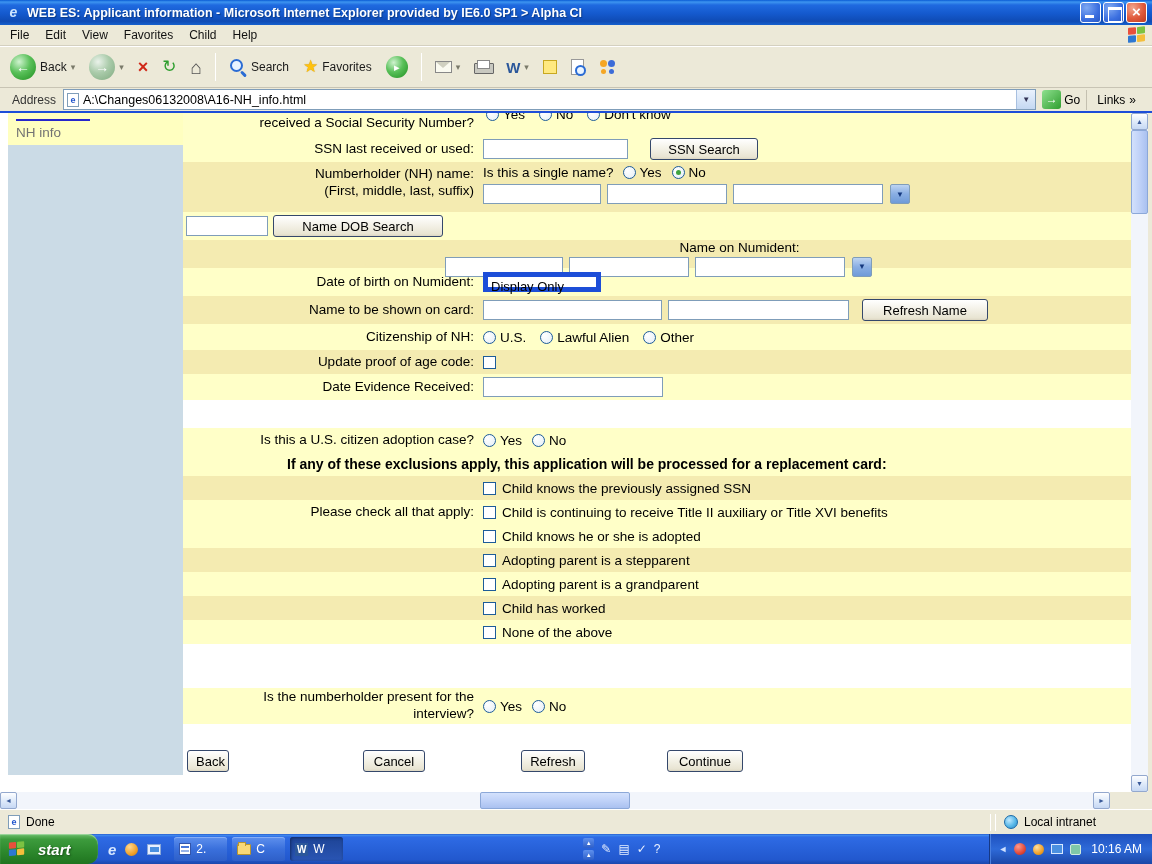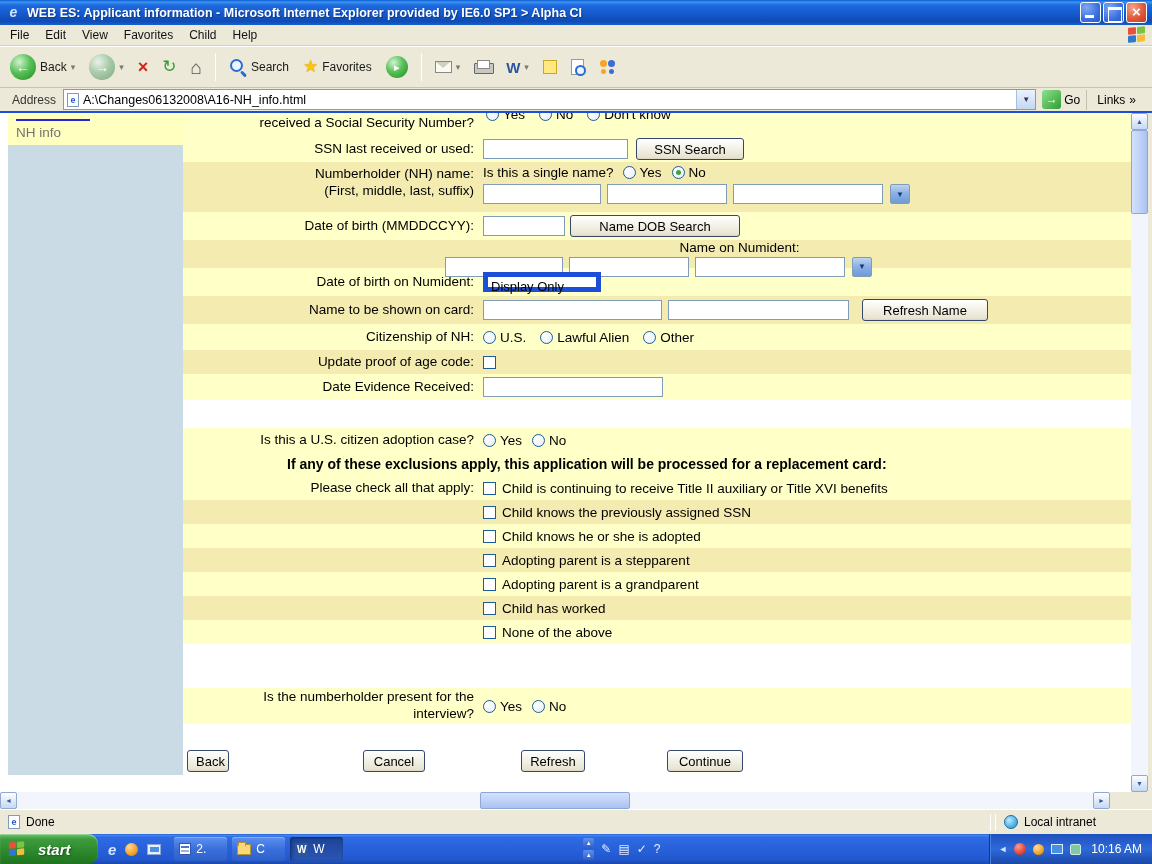--- a/index.html
+++ b/index.html
@@ -280,21 +280,21 @@
         <span class="rlbl">No</span>
         <span class="radio"></span>
         <span class="rlbl">Don't know</span>
       </div>
     </div>
 
     <div class="frow r-light" style="height:26px;">
       <div class="lbl">SSN last received or used:</div>
       <div class="ctrls">
         <input class="ti" style="width: 145px;" value="">
-        <button class="xpbtn" style="margin-left:8px;width:108px;">SSN Search</button>
+        <button class="xpbtn" style="margin-left:22px;width:108px;">SSN Search</button>
       </div>
     </div>
 
     <div class="frow r-dark" style="height:50px;align-items:flex-start;">
       <div class="lbl" style="padding-top:4px;">
         <div>Numberholder (NH) name:</div>
         <div>(First, middle, last, suffix)</div>
       </div>
       <div class="ctrls" style="flex-direction:column;align-items:flex-start;padding-top:3px;">
         <div style="display:flex;align-items:center;margin-bottom:4px;">
@@ -307,21 +307,20 @@
         <div style="display:flex;align-items:center;">
           <input class="ti" style="width: 118px;" value="">
           <input class="ti" style="width: 120px; margin-left: 6px;" value="">
           <input class="ti" style="width: 150px; margin-left: 6px;" value="">
           <span class="combo">▼</span>
         </div>
       </div>
     </div>
 
     <div class="frow r-light" style="height:28px;">
-      <div class="lbl">Date of birth (MMDDCCYY):</div>
       <div class="ctrls">
         <input class="ti" style="width: 82px;" value="">
         <button class="xpbtn" style="margin-left:5px;width:170px;">Name DOB Search</button>
       </div>
     </div>
 
     <div class="frow r-dark" style="height:28px;flex-direction:column;">
       <div class="lbl">Name on Numident:</div>
       <div class="ctrls">
         <input class="ti" style="width: 118px;" value="">
@@ -382,32 +381,32 @@
         <span class="rlbl" style="margin-right:10px;">Yes</span>
         <span class="radio"></span>
         <span>No</span>
       </div>
     </div>
 
     <div class="frow r-light" style="height:24px;">
       <div class="boldhdr">If any of these exclusions apply, this application will be processed for a replacement card:</div>
     </div>
 
+    <div class="frow r-dark" style="height:24px;">
+      <div class="lbl"></div>
+      <div class="ctrls">
+          <span class="cb"></span>
+          <span>Child knows the previously assigned SSN</span>
+        </div>
+    </div>
     <div class="frow r-light" style="height:24px;">
       <div class="lbl">Please check all that apply:</div>
       <div class="ctrls">
           <span class="cb"></span>
           <span>Child is continuing to receive Title II auxiliary or Title XVI benefits</span>
-        </div>
-    </div>
-    <div class="frow r-dark" style="height:24px;">
-      <div class="lbl"></div>
-      <div class="ctrls">
-          <span class="cb"></span>
-          <span>Child knows the previously assigned SSN</span>
         </div>
     </div>
     <div class="frow r-light" style="height:24px;">
       <div class="lbl"></div>
       <div class="ctrls">
           <span class="cb"></span>
           <span>Child knows he or she is adopted</span>
         </div>
     </div>
     <div class="frow r-dark" style="height:24px;">

